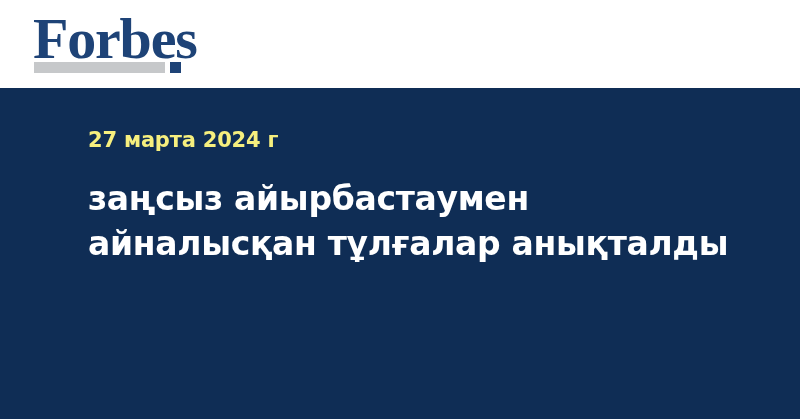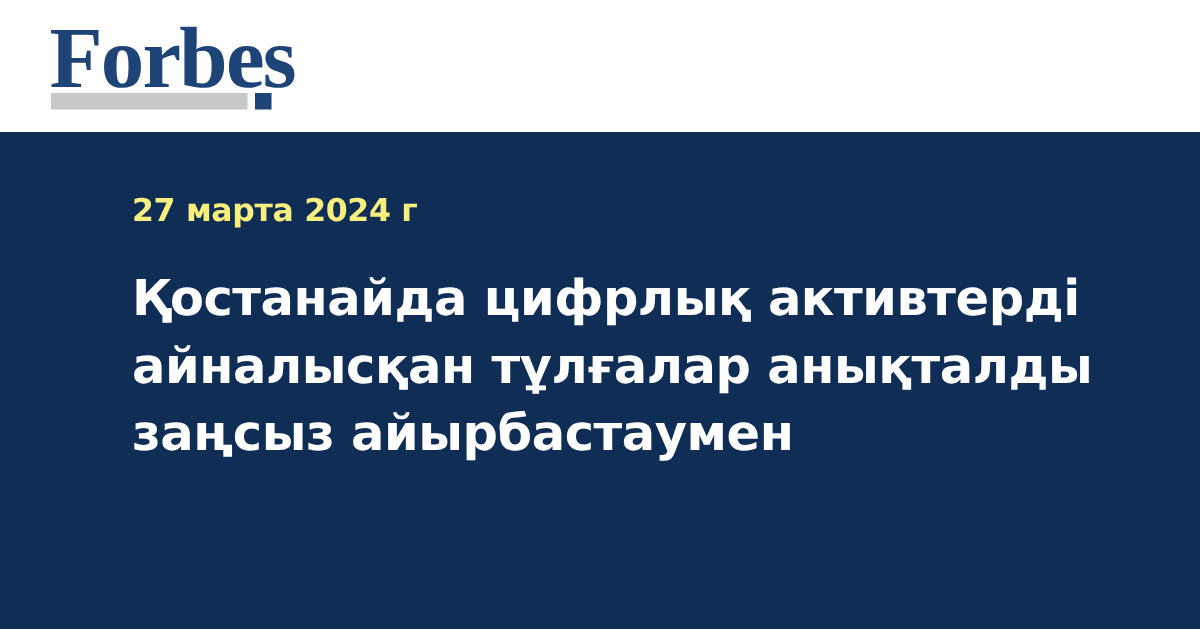--- a/index.html
+++ b/index.html
@@ -137,19 +137,18 @@
       <div id="logo-bar"></div>
       <div id="logo-square"></div>
       <div id="logo-kz">KZ</div>
     </div>
   </div>
 
   <div id="body-panel">
     <div id="date">27 марта 2024 г</div>
 
     <div id="headline">
-      <span class="headline-line">Қостанайда цифрлық активтерді</span>
+      <span class="headline-line">заңсыз айырбастаумен</span>
       <span class="headline-line">айналысқан тұлғалар анықталды</span>
-      <span class="headline-line">заңсыз айырбастаумен</span>
     </div>
   </div>
 
 </div>
 
 </body></html>

